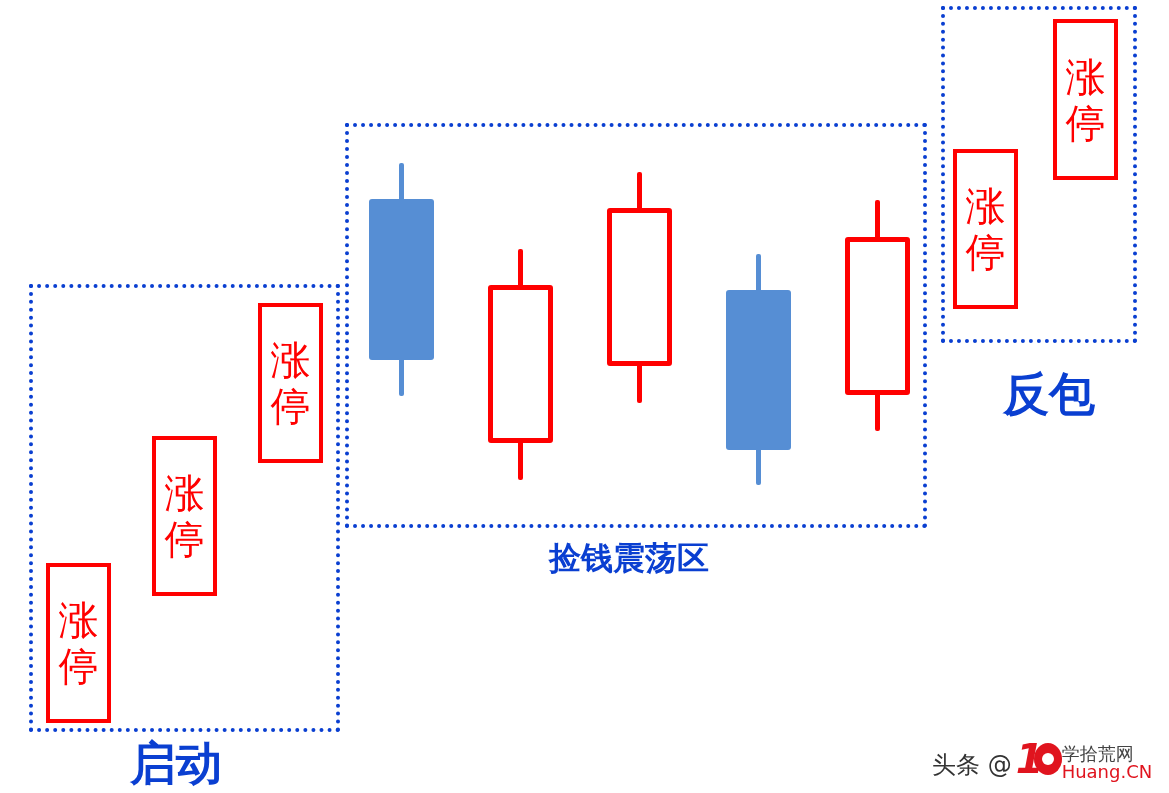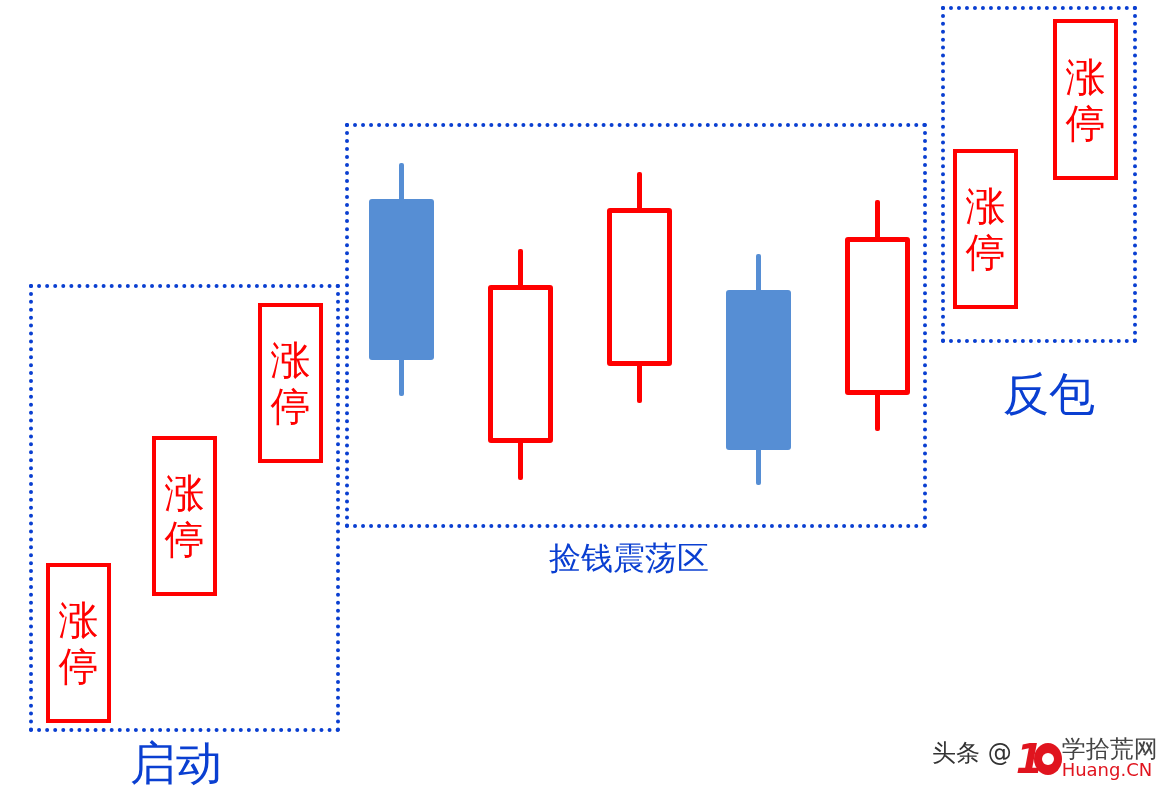--- a/index.html
+++ b/index.html
@@ -4,28 +4,28 @@
 <style>
   html, body { margin:0; padding:0; background:#ffffff; }
   body { width:1169px; height:793px; position:relative; overflow:hidden; font-family:"DejaVu Sans", sans-serif; }
   .zone { position:absolute; box-sizing:border-box; border:4px dotted #0a3fd1; }
   .limit { position:absolute; box-sizing:border-box; border:4px solid #ff0000; background:#fff;
            display:flex; flex-direction:column; align-items:center; justify-content:center; }
   .limit span { color:#ff0000; font-family:"DejaVu Serif", serif; font-size:40px; line-height:46px; display:block; }
   .candle { position:absolute; }
   .wick { position:absolute; width:5px; border-radius:2px; }
   .body { position:absolute; box-sizing:border-box; border-radius:3px; }
-  .label { position:absolute; color:#0a3fd1; font-weight:normal; font-family:"DejaVu Sans", sans-serif; white-space:nowrap; }
-  .watermark { position:absolute; left:932px; top:737px; display:flex; align-items:flex-start; font-size:24px; color:#333; }
+  .label { position:absolute; color:#0a3fd1; font-weight:bold; font-family:"DejaVu Sans", sans-serif; white-space:nowrap; }
+  .watermark { position:absolute; left:932px; top:737px; display:flex; align-items:flex-end; font-size:24px; color:#333; }
   .wm-logo { position:relative; width:44px; height:44px; margin-left:4px; }
   .wm-logo .one { position:absolute; left:0; top:2px; color:#e0141e; font-weight:bold; font-size:40px; line-height:40px; font-style:italic; }
   .wm-logo .gear { position:absolute; left:18px; top:6px; width:28px; height:32px; border-radius:50%; background:#e0141e; }
   .wm-logo .gear::after { content:""; position:absolute; left:8px; top:10px; width:12px; height:12px; border-radius:50%; background:#fff; }
   .wm-text { display:flex; flex-direction:column; line-height:1; margin-left:2px; }
-  .wm-text .cn { font-size:24px; color:#444; }
+  .wm-text .cn { font-size:18px; color:#444; }
   .wm-text .en { font-size:18px; color:#e0141e; }
 </style>
 </head>
 <body>
 
 <div class="zone" style="left:29px; top:284px; width:311px; height:448px;"></div>
 <div class="limit" style="left:46px; top:563px; width:65px; height:160px;">
   <span>涨</span>
   <span>停</span>
 </div>

